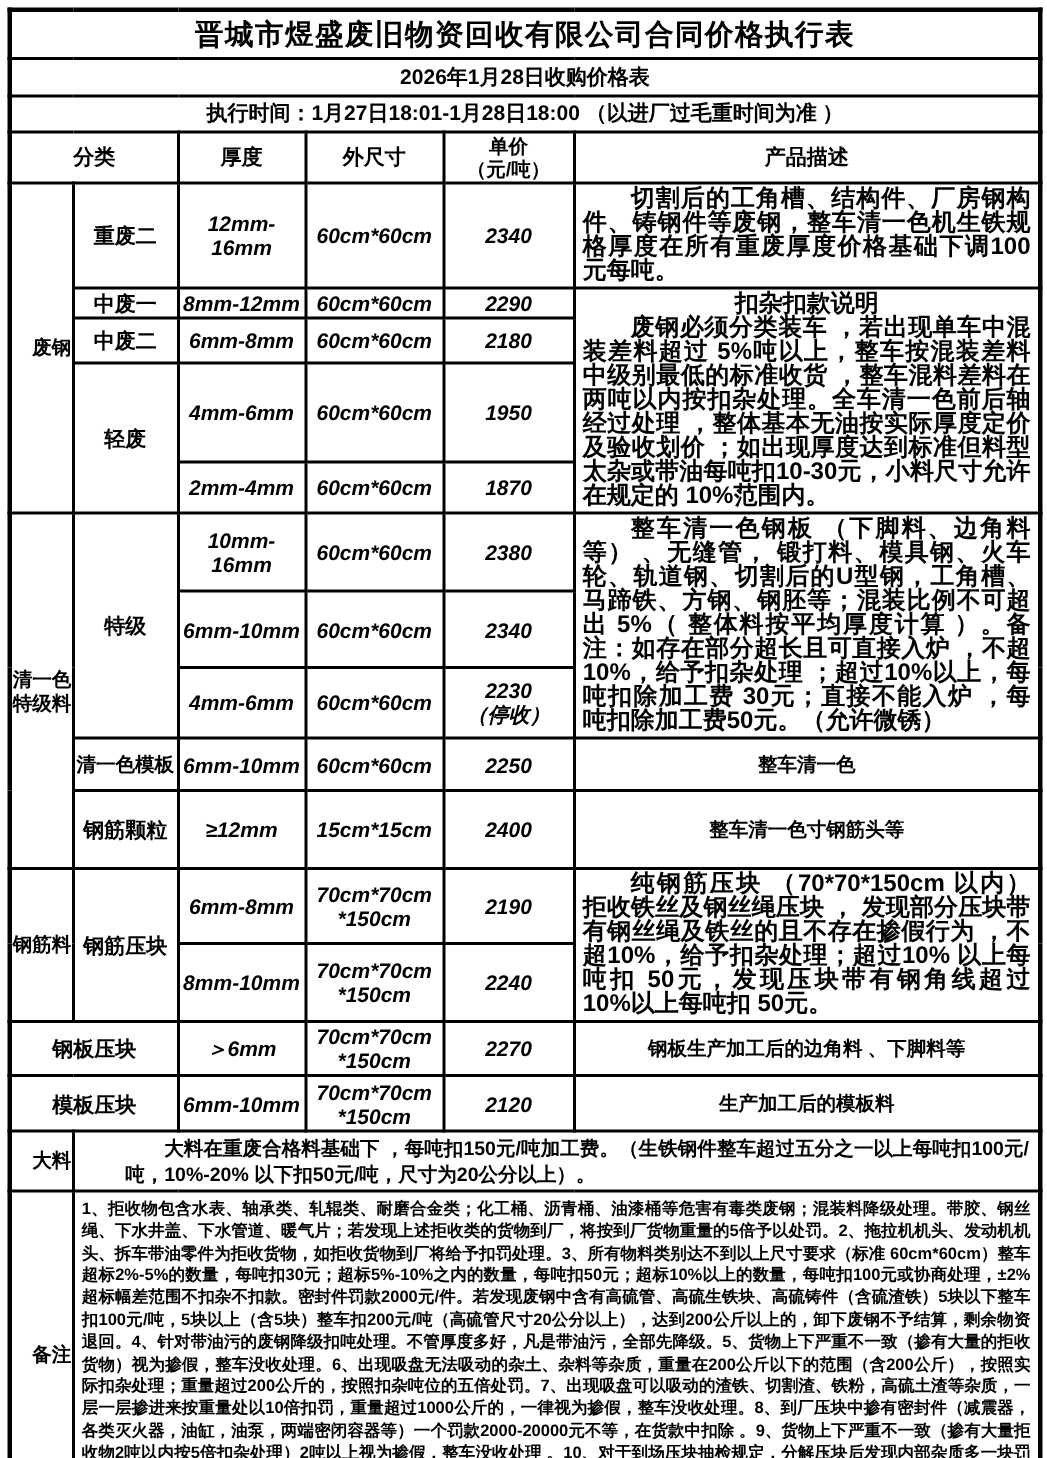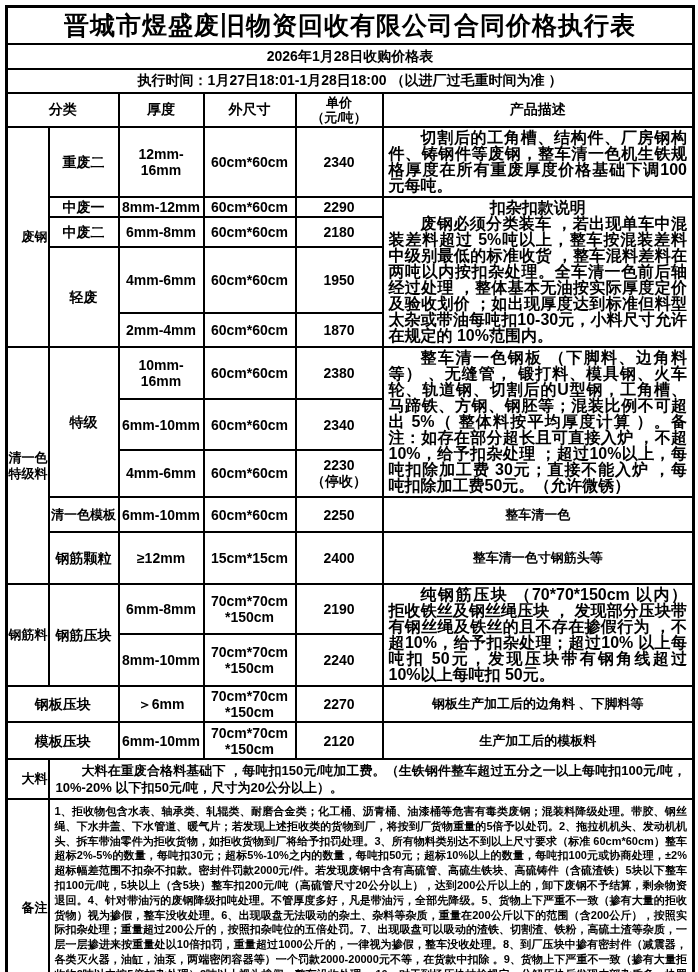--- a/index.html
+++ b/index.html
@@ -1,33 +1,33 @@
 <!DOCTYPE html>
 <html><head>
 <meta charset="utf-8">
 <style>
   html,body{margin:0;padding:0;background:#fff;}
   body{width:698px;font-family:"Liberation Sans","DejaVu Sans",sans-serif;color:#000;}
   .sheet{padding:5px 5px 0 5px;}
   table{border-collapse:collapse;table-layout:fixed;width:687px;border:3px solid #000;}
   td{border:2px solid #000;font-weight:bold;text-align:center;vertical-align:middle;padding:1px 2px;overflow:hidden;}
-  .title-cell{font-size:25px;height:28px;letter-spacing:1px;}
+  .title-cell{font-size:19px;height:28px;letter-spacing:1px;}
   .subtitle-cell{font-size:14px;height:21px;}
   .exec-cell{font-size:14px;height:20px;}
   .head-cell{font-size:14px;height:30px;}
   .price-head{font-size:13px;line-height:15px;white-space:pre-line;margin-left:39px;}
   .group-cell{font-size:13px;line-height:16px;padding:0;text-align:right;}
   .cat-cell{font-size:14px;line-height:16px;padding:0 1px;margin-top:32px;}
-  .val-cell{font-size:14px;line-height:16px;white-space:pre-line;}
+  .val-cell{font-size:14px;line-height:16px;white-space:pre-line;font-style:italic;}
   .desc-p{font-size:16px;line-height:16px;text-align:justify;vertical-align:middle;padding:2px 5px;}
   .desc-p .para{text-indent:2em;}
   .desc-p .para-head{text-align:center;text-indent:0;}
   .desc-c{font-size:13px;text-align:center;}
   .daliao-cell{font-size:13px;line-height:17px;text-align:justify;padding:2px 6px;}
-  .daliao-cell .para{text-indent:2em;}
+  .daliao-cell .para{text-indent:2em;margin-left:28px;}
   .remarks-cell{font-size:11px;line-height:14.8px;text-align:justify;vertical-align:top;padding:4px 5px;}
   .footer-cell{font-size:13px;line-height:15.6px;text-align:left;vertical-align:top;padding:4px 2px 6px 4px;}
   .footer-line{white-space:pre-wrap;}
 </style>
 </head>
 <body>
 
 <div class="sheet">
 <table>
   <colgroup>

